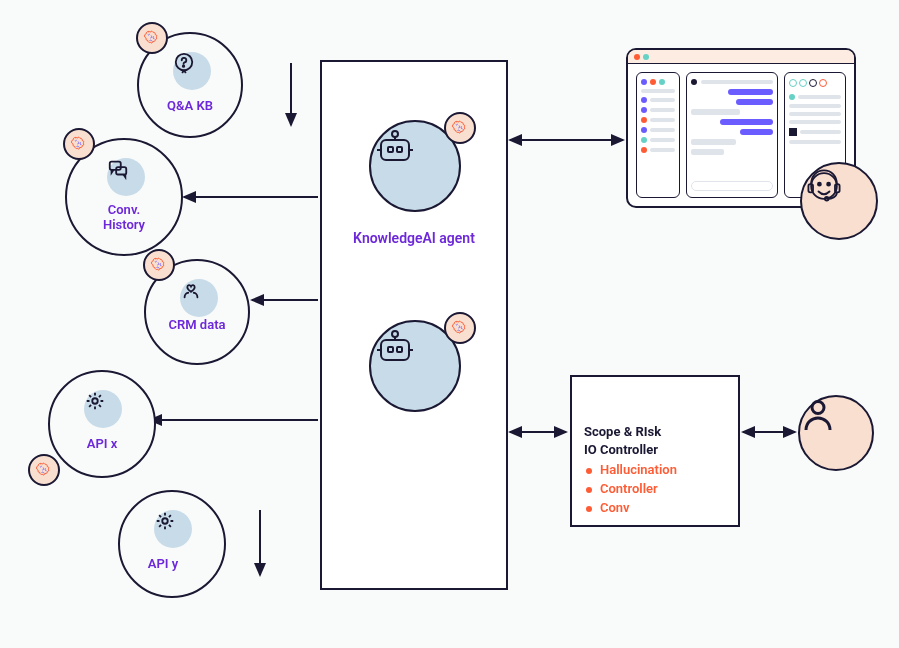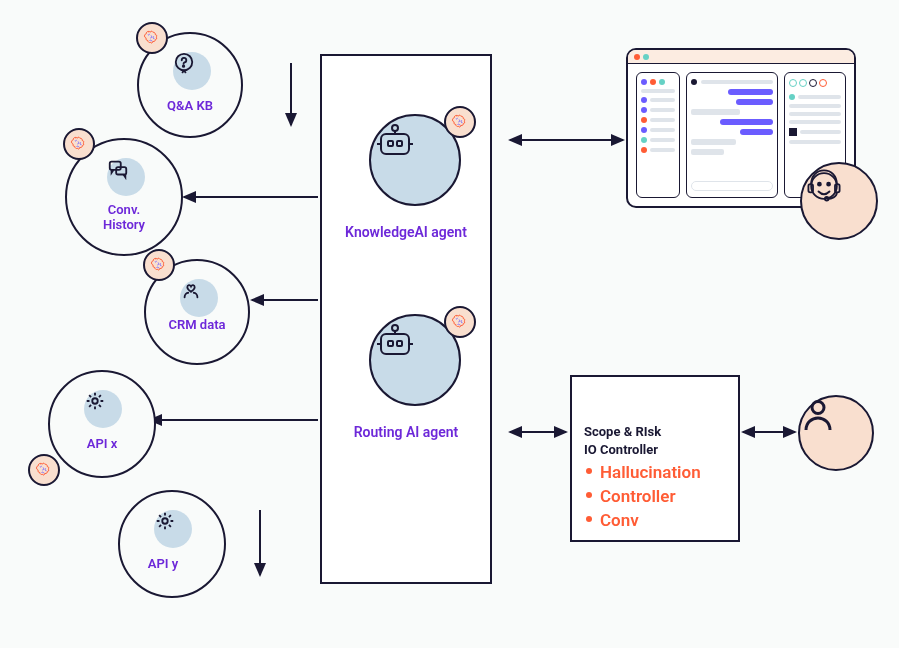--- a/index.html
+++ b/index.html
@@ -67,21 +67,21 @@
     padding: 10px 12px;
   }
   .risk-title {
     font-weight: 700;
     font-size: 13px;
     color: #1a1833;
     line-height: 1.35;
     margin-top: 36px;
   }
   .risk-item {
-    font-size: 17px;
+    font-size: 13px;
     color: #ff5c35;
     font-weight: 600;
     margin-top: 4px;
     padding-left: 16px;
     position: relative;
   }
   .risk-item::before {
     content: "";
     position: absolute;
     left: 2px;
@@ -262,21 +262,21 @@
 <div class="node-circle" style="left:118px; top:490px; width:108px; height:108px;">
   <div class="inner-circle" style="left:34px; top:18px; width:38px; height:38px;">
     <svg width="22" height="22" viewBox="0 0 24 24" fill="none" stroke="#1a1833" stroke-width="2">
       <circle cx="12" cy="12" r="3"></circle>
       <path d="M12 3v3M12 18v3M3 12h3M18 12h3M5.6 5.6l2.1 2.1M16.3 16.3l2.1 2.1M5.6 18.4l2.1-2.1M16.3 7.7l2.1-2.1"></path>
     </svg>
   </div>
   <div class="label" style="left:0; right:18px; top:64px;">API y</div>
 </div>
 
-<div class="agent-box" style="left:320px; top:54px; width:172px; height:530px;">
+<div class="agent-box" style="left:320px; top:60px; width:188px; height:530px;">
 
   <div class="agent-circle" style="left:47px; top:58px; width:92px; height:92px;">
     <svg width="48" height="48" viewBox="0 0 48 48" fill="none" stroke="#1a1833" stroke-width="2">
       <rect x="10" y="18" width="28" height="20" rx="5"></rect>
       <rect x="17" y="25" width="5" height="5" rx="1"></rect>
       <rect x="26" y="25" width="5" height="5" rx="1"></rect>
       <circle cx="24" cy="12" r="3"></circle>
       <line x1="24" y1="15" x2="24" y2="18"></line>
       <line x1="6" y1="28" x2="10" y2="28"></line>
       <line x1="38" y1="28" x2="42" y2="28"></line>
@@ -300,21 +300,20 @@
       <line x1="6" y1="28" x2="10" y2="28"></line>
       <line x1="38" y1="28" x2="42" y2="28"></line>
     </svg>
   </div>
   <div class="badge" style="left:122px; top:250px;">
     <svg width="20" height="20" viewBox="0 0 24 24" fill="none">
         <path d="M8 4c-2 0-3 1.5-3 3 0 0-2 .5-2 2.5S5 12 5 12s-1 3 2 3c0 2 2 3 3 2 1 2 3 1 3-1 2 1 3-1 3-2 2 0 2-3 1-3 1-1 1-3-1-3 0-2-1-3-3-3-1-2-3-1-3 0-1-1-2-1-2 0Z" stroke="#ff5c35" stroke-width="1.2"></path>
         <path d="M7 8c1 1 2 0 2-1M10 12c2 0 2-2 1-3M14 10c-1 1-1 3 1 3M9 15c1-1 3 0 3 1" stroke="#6b5cff" stroke-width="1"></path>
       </svg>
   </div>
-  <div class="label" style="left:0; right:0; top:368px; font-size:14px;">Routing AI agent</div>
 </div>
 
 <div class="browser" style="left:626px; top:48px; width:230px; height:160px;">
   <div class="browser-top">
     <span></span>
       <span style="background:#66d1c5"></span>
   </div>
   <div class="browser-body">
     <div class="panel panel-left">
       <div class="dot-row">

